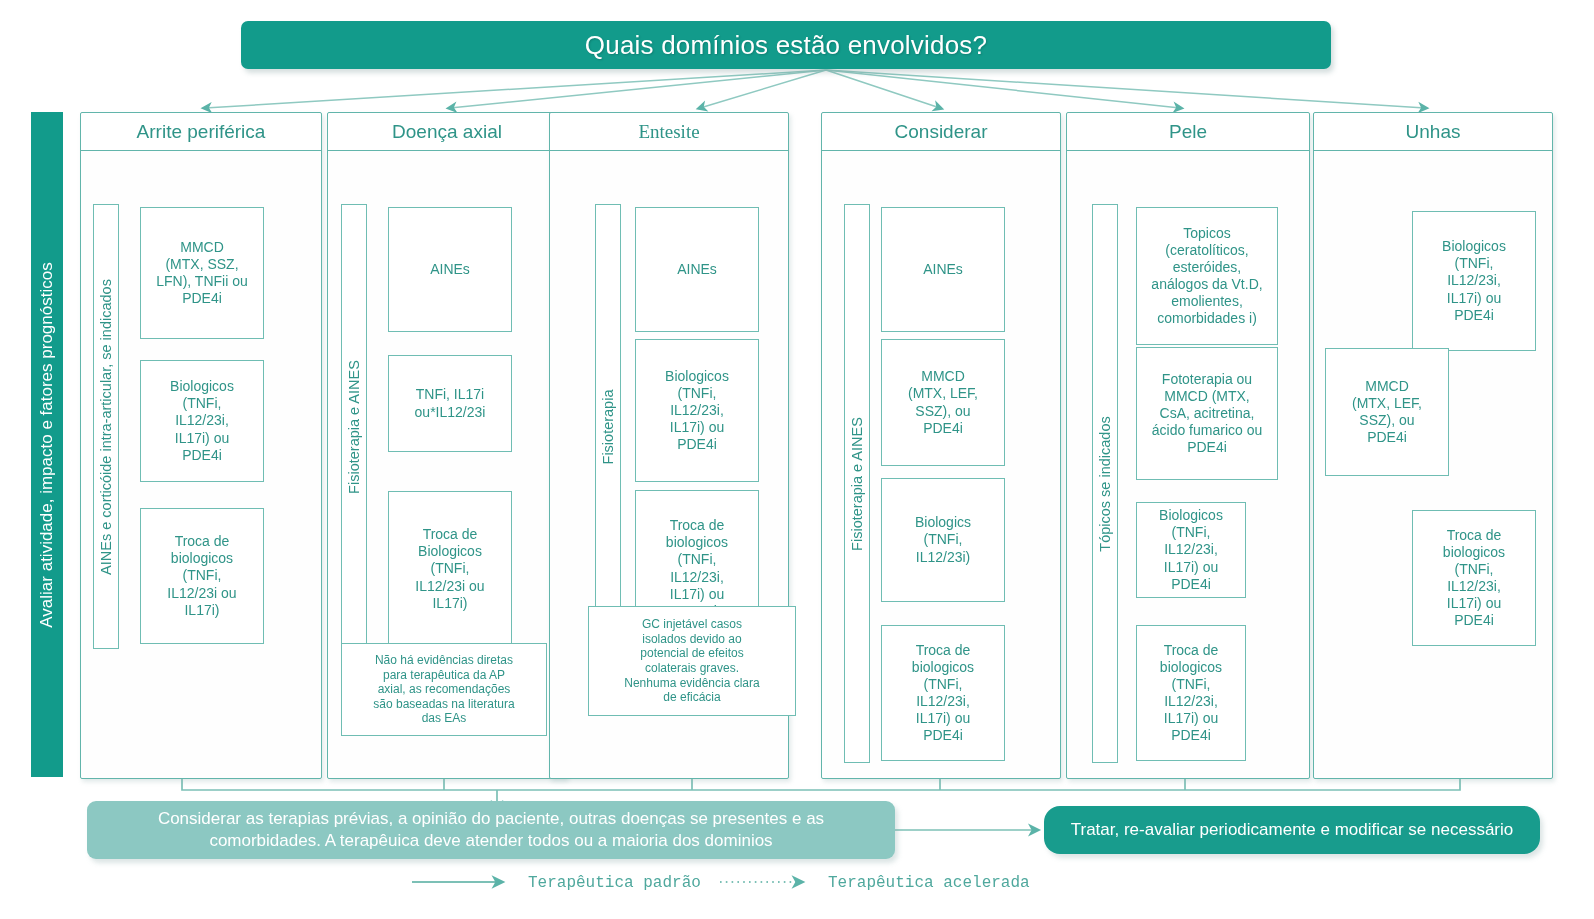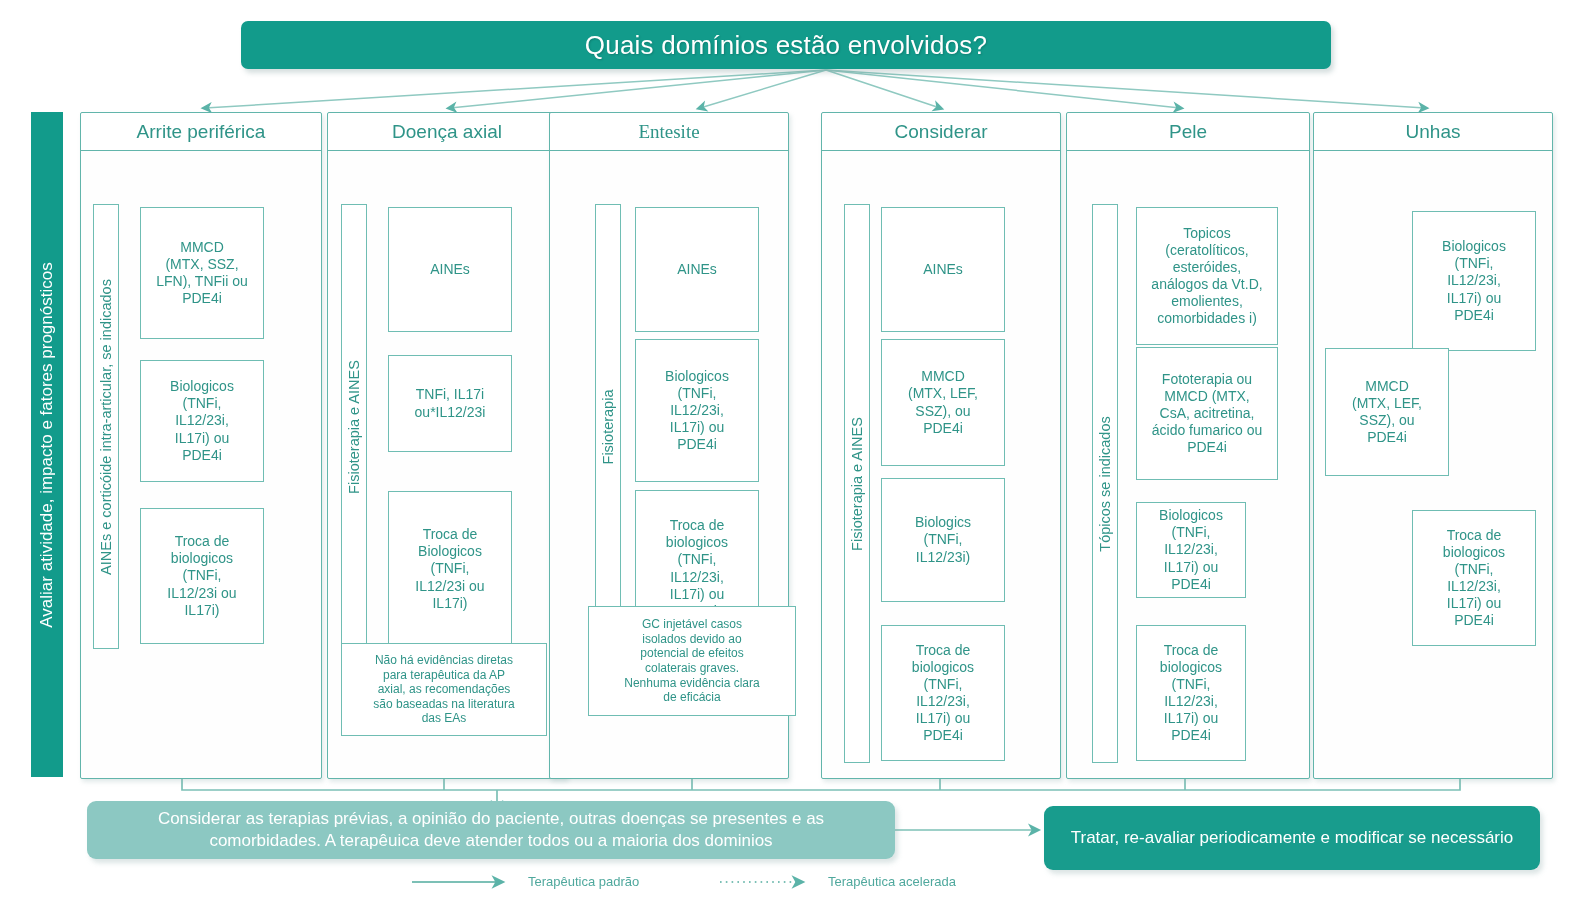--- a/index.html
+++ b/index.html
@@ -144,22 +144,23 @@
 
   
   .legend-cite {
     position: absolute;
     left: 12px; top: 872px;
     font-size: 16px;
     color: #2f9488;
   }
   .legend-label {
     position: absolute;
-    font-size: 13px;
+    font-size: 16px;
     color: #4fa89d;
+    font-family: Liberation Mono, monospace;
   }
 
   svg.overlay {
     position: absolute;
     left: 0; top: 0;
     width: 1594px; height: 919px;
     pointer-events: none;
   }
 </style>
 </head>
@@ -445,20 +446,20 @@
 biologicos
 (TNFi,
 IL12/23i,
 IL17i) ou
 PDE4i</span>
   </div>
 
   <div class="pill pill-light" style="left:87px; top:801px; width:808px; height:58px;">
     <span class="pill-text">Considerar as terapias prévias, a opinião do paciente, outras doenças se presentes e as comorbidades. A terapêuica deve atender todos ou a maioria dos dominios</span>
   </div>
-  <div class="pill pill-dark" style="left:1044px; top:806px; width:496px; height:64px;">
+  <div class="pill pill-dark" style="left:1044px; top:806px; width:496px; height:48px;border-radius:16px;">
     <span class="pill-text">Tratar, re-avaliar periodicamente e modificar se necessário</span>
   </div>
 
   <div class="legend-label" style="left:528px; top:874px;">Terapêutica padrão</div>
   <div class="legend-label" style="left:828px; top:874px;">Terapêutica acelerada</div>
 
 </div>
 
 </body></html>

